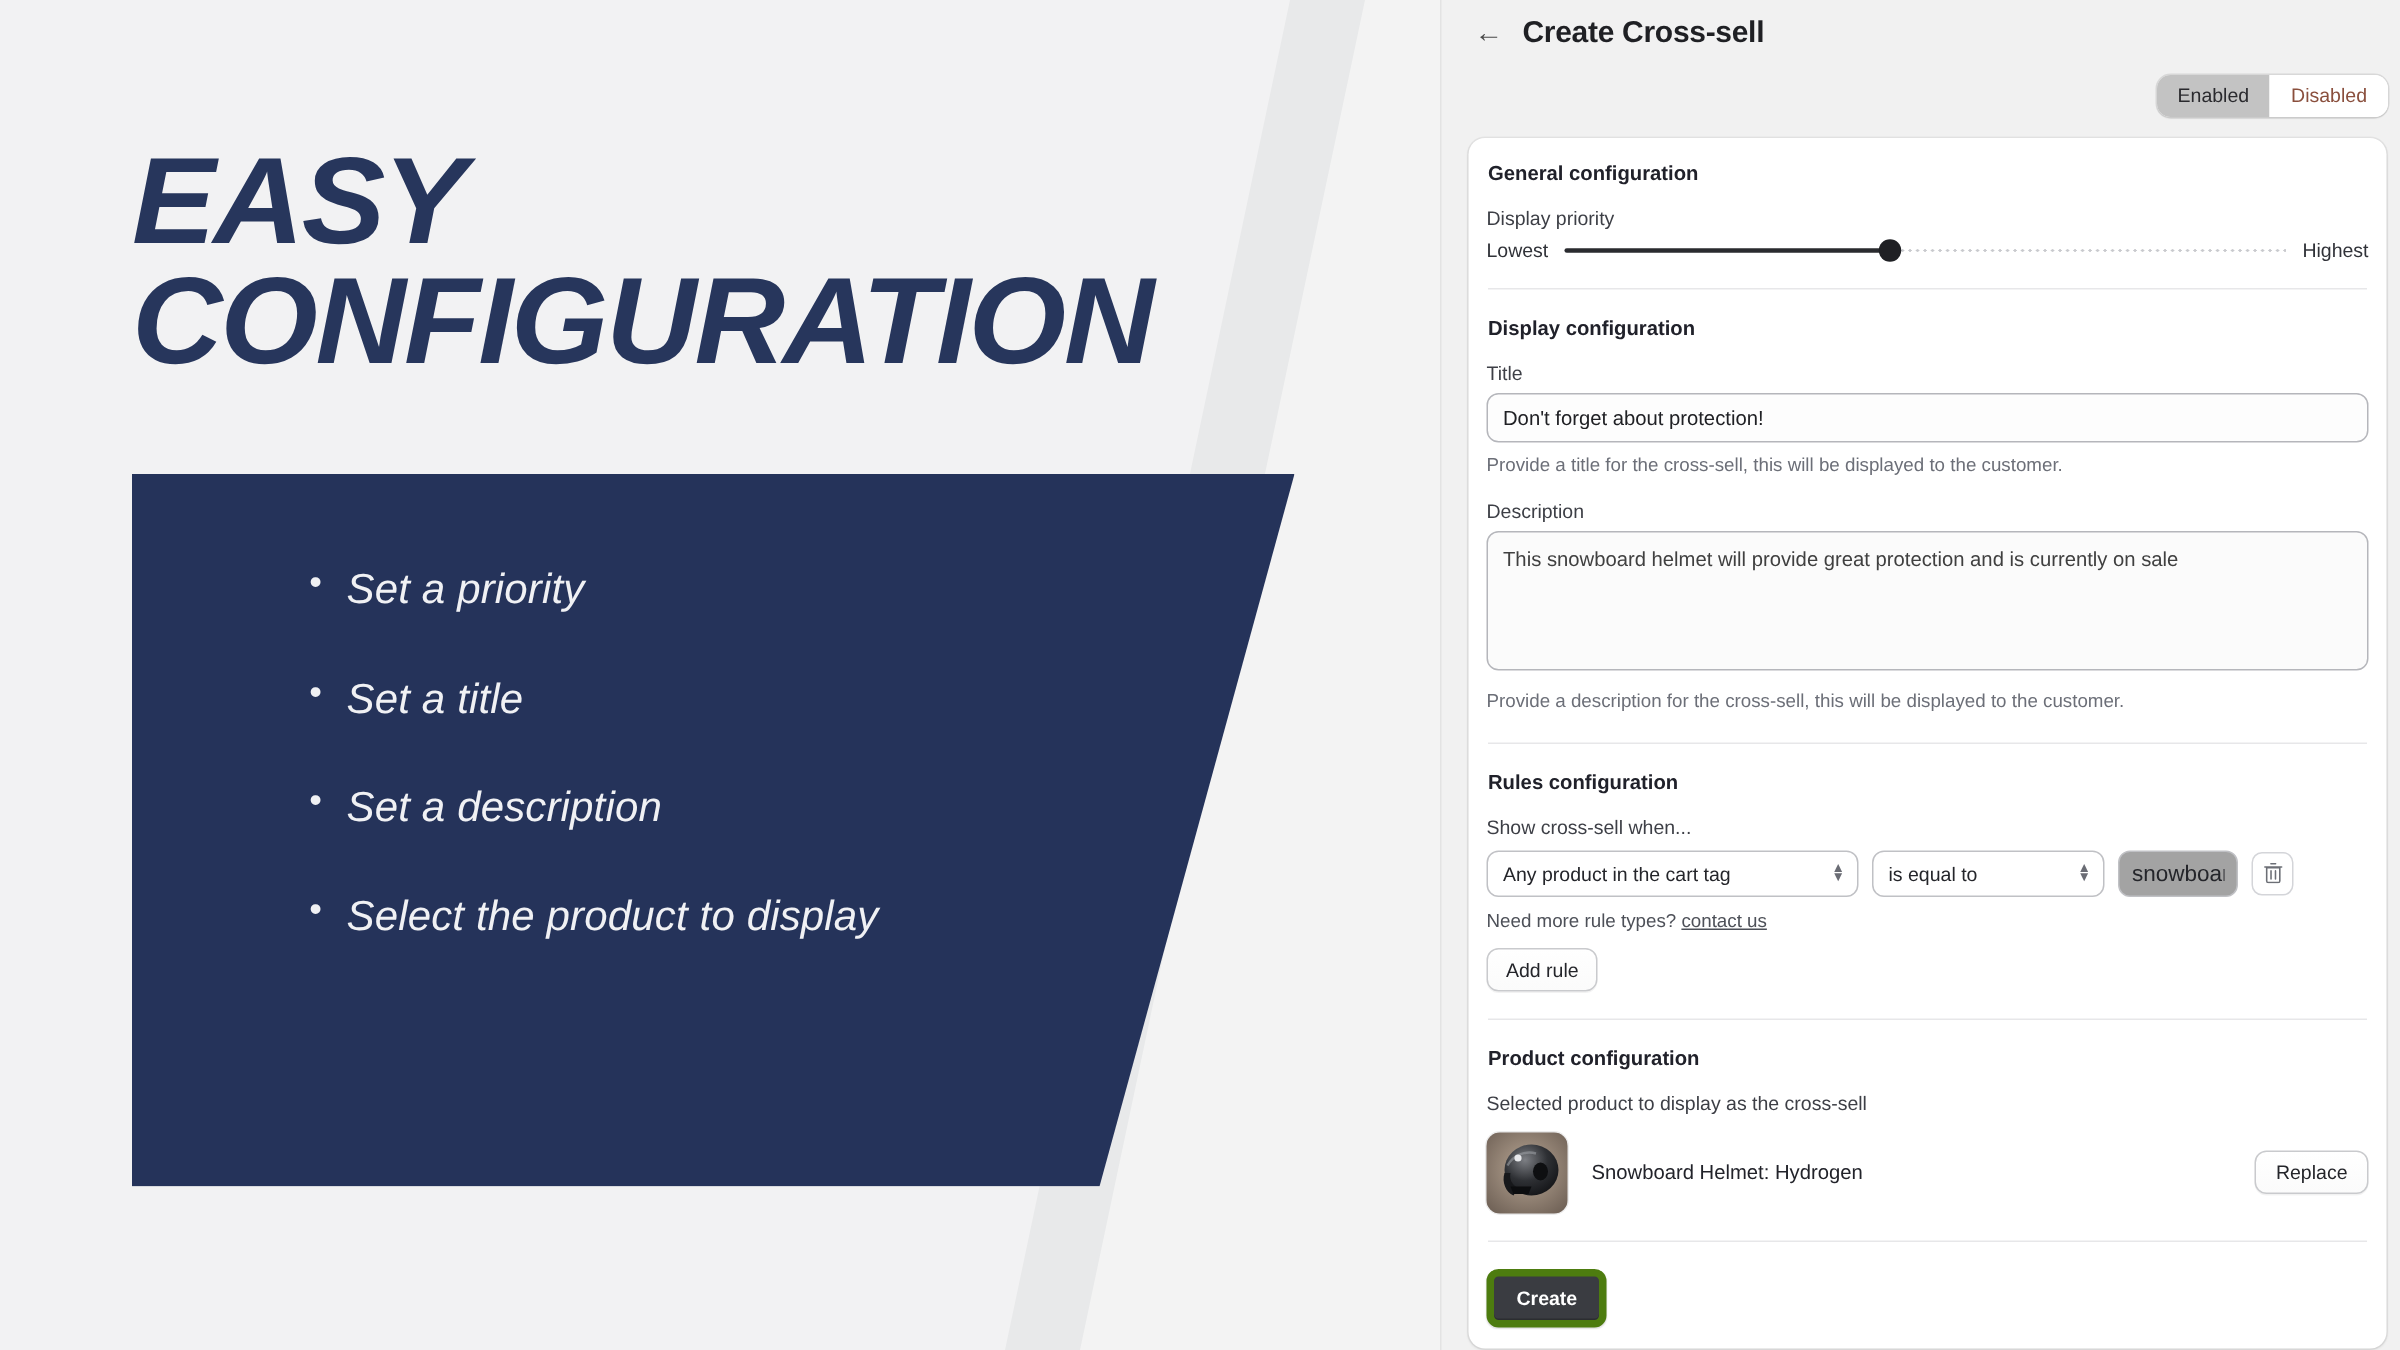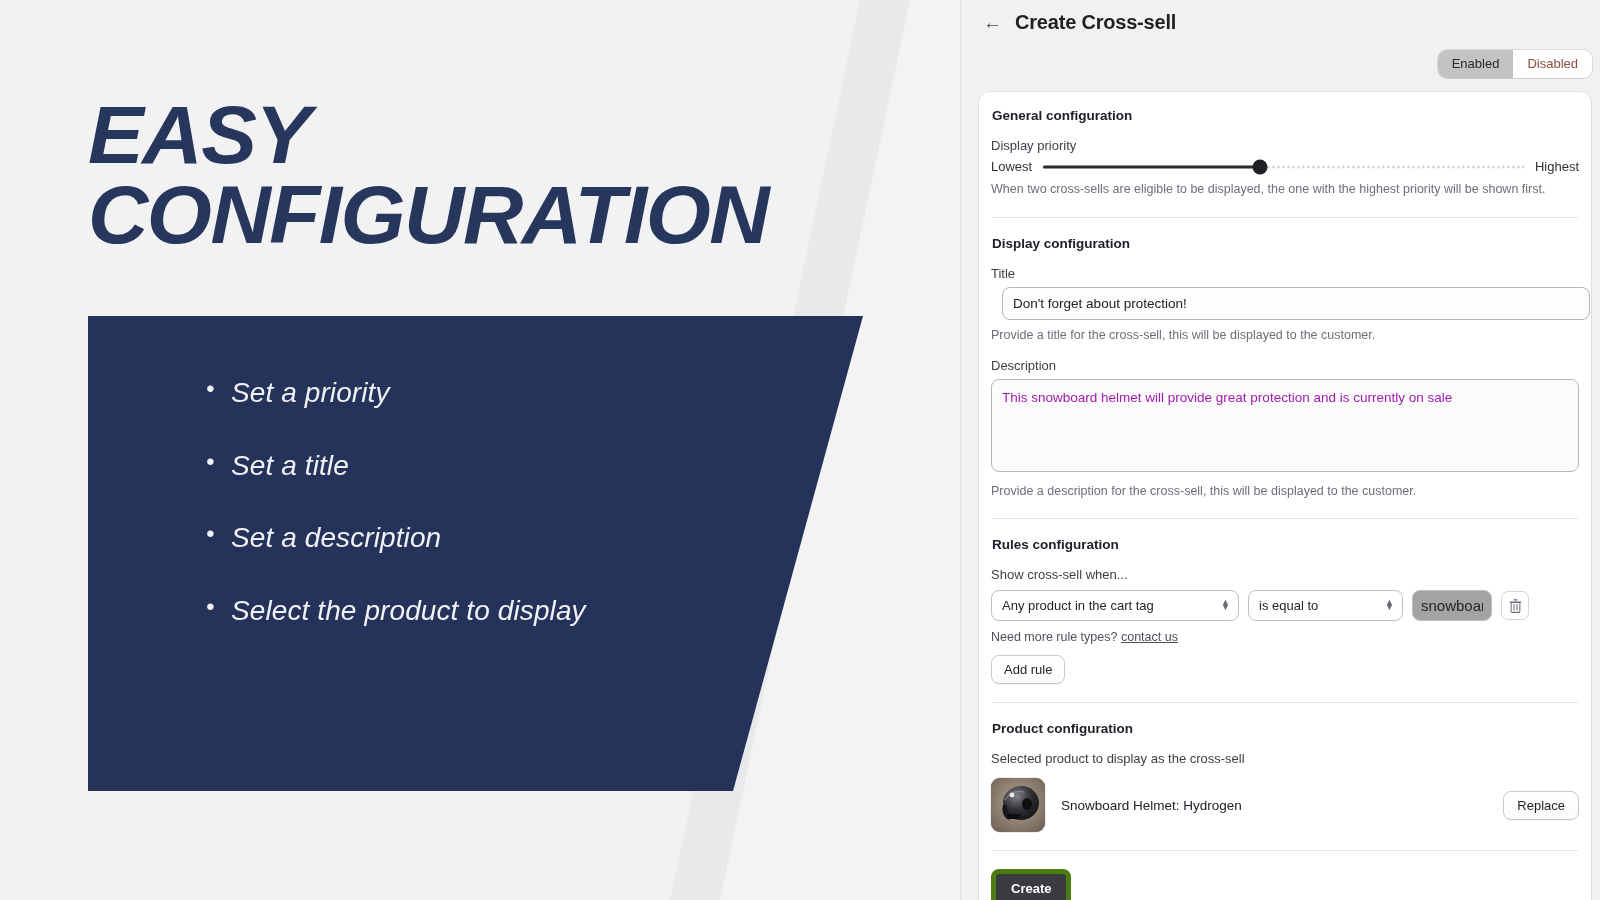--- a/index.html
+++ b/index.html
@@ -146,27 +146,27 @@
     border-radius: 50%; background: #1f2024;
     transform: translate(-50%, -50%); top: 50%;
     cursor: pointer;
   }
 
   
   .tf {
     width: 100%; border: 1px solid #b5b6bb; border-radius: 8px;
     background: #fdfdfd; font-family: "Liberation Sans", sans-serif;
     font-size: 13.5px; color: #202125;
-    padding: 8px 10px; outline: none; margin-left: 11px;
+    padding: 8px 10px; outline: none;
   }
   .ta {
     width: 100%; height: 93px; resize: none;
     border: 1px solid #b5b6bb; border-radius: 8px;
     background: #fbfbfb; font-family: "Liberation Sans", sans-serif;
-    font-size: 13.5px; color: #a21caf; line-height: 1.4;
+    font-size: 13.5px; color: #404040; line-height: 1.4;
     padding: 9px 10px; outline: none;
   }
 
   
   .rule-row { display: flex; align-items: center; gap: 9px; margin-top: 8px; }
   .select {
     position: relative; display: flex; align-items: center;
     border: 1px solid #c0c1c5; border-radius: 8px; background: #fff;
     height: 31px; padding: 0 24px 0 10px;
     font-size: 13px; color: #24252a; cursor: pointer;
@@ -275,21 +275,20 @@
       <div class="label">Display priority</div>
       <div class="slider-row">
         <span class="slider-edge">Lowest</span>
         <div class="track">
           <div class="track-bg"></div>
           <div class="track-fill" style="width: 45%;"></div>
           <div class="knob" style="left: 45%;"></div>
         </div>
         <span class="slider-edge">Highest</span>
       </div>
-      <div class="help">When two cross-sells are eligible to be displayed, the one with the highest priority will be shown first.</div>
 
       <div class="divider"></div>
 
       
       <div class="sec-title">Display configuration</div>
       <div class="label">Title</div>
       <input class="tf" type="text" value="Don't forget about protection!" style="">
       <div class="help">Provide a title for the cross-sell, this will be displayed to the customer.</div>
 
       <div style="height:13px"></div>

